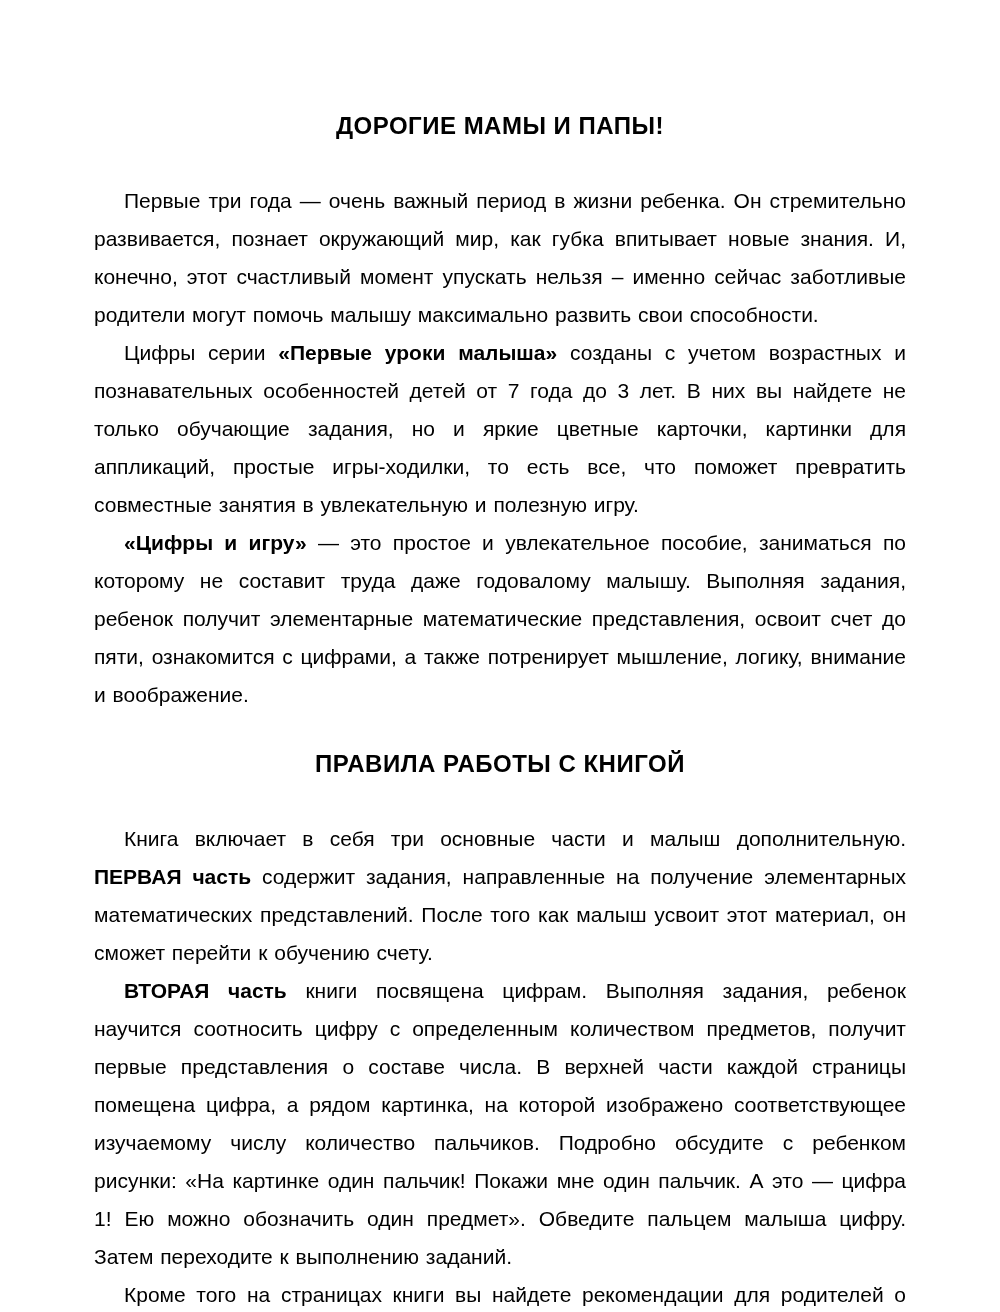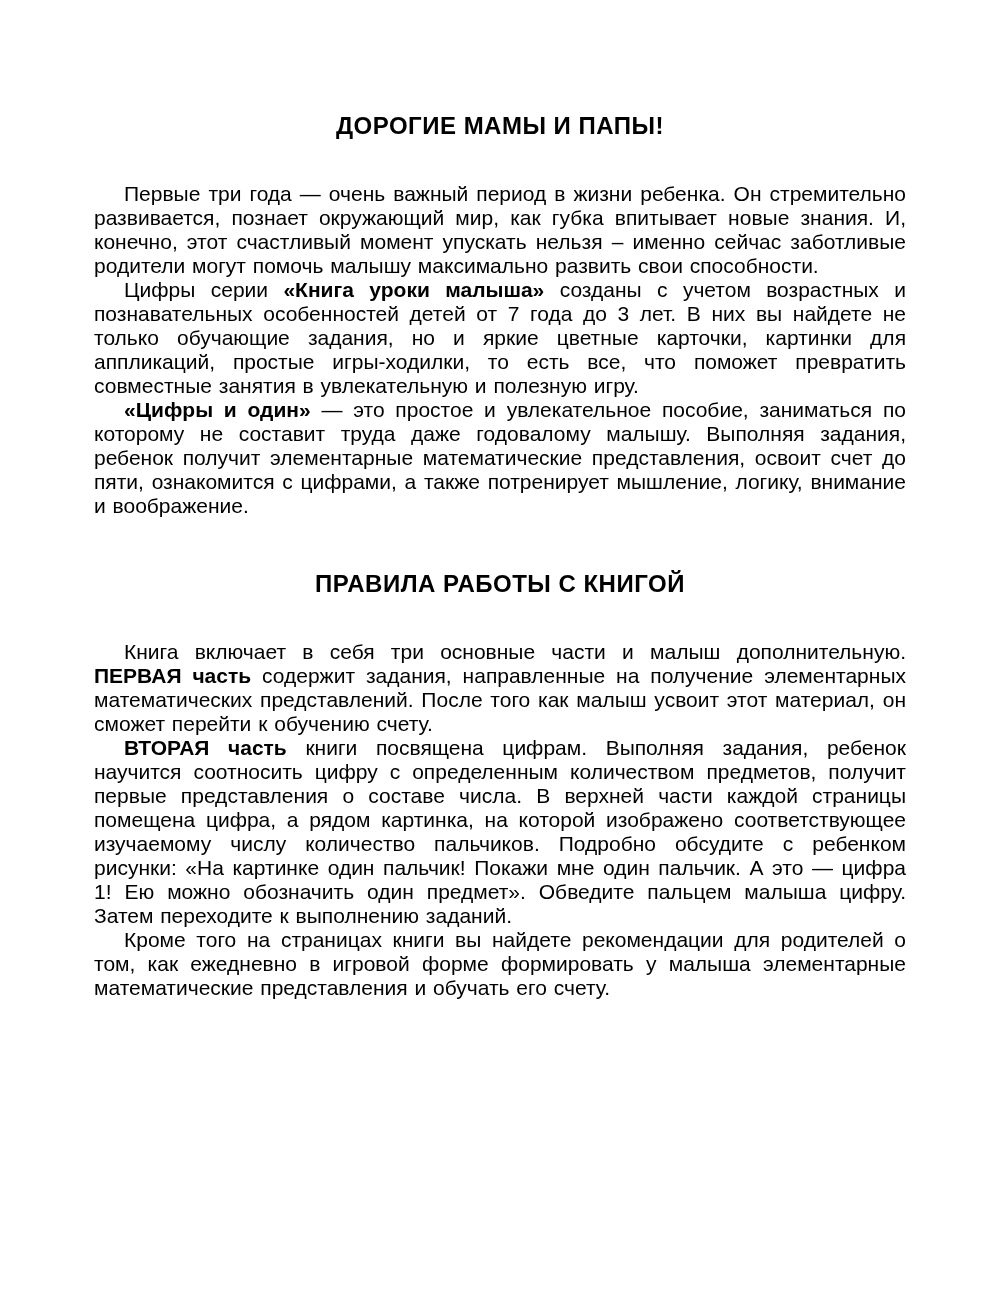--- a/index.html
+++ b/index.html
@@ -21,47 +21,47 @@
     padding: 112px 94px 40px 94px;
   }
   .heading {
     font-size: 24px;
     font-weight: bold;
     text-align: center;
     letter-spacing: 0.5px;
     margin: 0 0 42px 0;
   }
   .heading.second {
-    margin-top: 52px;
+    margin-top: 36px;
     margin-bottom: 42px;
   }
   .para {
     font-size: 21px;
-    line-height: 24px;
+    line-height: 38px;
     text-align: justify;
     text-indent: 30px;
     margin: 0;
     word-spacing: 1px;
   }
   .para b {
     font-weight: bold;
   }
 </style>
 </head>
 <body>
 
 <div class="page">
 
   <h1 class="heading">ДОРОГИЕ МАМЫ И ПАПЫ!</h1>
 
   <p class="para">Первые три года — очень важный период в жизни ребенка. Он стремительно развивается, познает окружающий мир, как губка впитывает новые знания. И, конечно, этот счастливый момент упускать нельзя – именно сейчас заботливые родители могут помочь малышу максимально развить свои способности.</p>
 
-  <p class="para"><span>Цифры серии </span><b>«Книга уроки малыша»</b><span> созданы с учетом возрастных и познавательных особенностей детей от 7 года до 3 лет. В них вы найдете не только обучающие задания, но и яркие цветные карточки, картинки для аппликаций, простые игры-ходилки, то есть все, что поможет превратить совместные занятия в увлекательную и полезную игру.</span></p>
+  <p class="para"><span>Цифры серии </span><b>«Первые уроки малыша»</b><span> созданы с учетом возрастных и познавательных особенностей детей от 7 года до 3 лет. В них вы найдете не только обучающие задания, но и яркие цветные карточки, картинки для аппликаций, простые игры-ходилки, то есть все, что поможет превратить совместные занятия в увлекательную и полезную игру.</span></p>
 
-  <p class="para"><b>«Цифры и один»</b><span> — это простое и увлекательное пособие, заниматься по которому не составит труда даже годовалому малышу. Выполняя задания, ребенок получит элементарные математические представления, освоит счет до пяти, ознакомится с цифрами, а также потренирует мышление, логику, внимание и воображение.</span></p>
+  <p class="para"><b>«Цифры и игру»</b><span> — это простое и увлекательное пособие, заниматься по которому не составит труда даже годовалому малышу. Выполняя задания, ребенок получит элементарные математические представления, освоит счет до пяти, ознакомится с цифрами, а также потренирует мышление, логику, внимание и воображение.</span></p>
 
   <h2 class="heading second">ПРАВИЛА РАБОТЫ С КНИГОЙ</h2>
 
   <p class="para"><span>Книга включает в себя три основные части и малыш дополнительную. </span><b>ПЕРВАЯ часть</b><span> содержит задания, направленные на получение элементарных математических представлений. После того как малыш усвоит этот материал, он сможет перейти к обучению счету.</span></p>
 
   <p class="para"><b>ВТОРАЯ часть</b><span> книги посвящена цифрам. Выполняя задания, ребенок научится соотносить цифру с определенным количеством предметов, получит первые представления о составе числа. В верхней части каждой страницы помещена цифра, а рядом картинка, на которой изображено соответствующее изучаемому числу количество пальчиков. Подробно обсудите с ребенком рисунки: «На картинке один пальчик! Покажи мне один пальчик. А это — цифра 1! Ею можно обозначить один предмет». Обведите пальцем малыша цифру. Затем переходите к выполнению заданий.</span></p>
 
 
   <p class="para">Кроме того на страницах книги вы найдете рекомендации для родителей о том, как ежедневно в игровой форме формировать у малыша элементарные математические представления и обучать его счету.</p>
 

